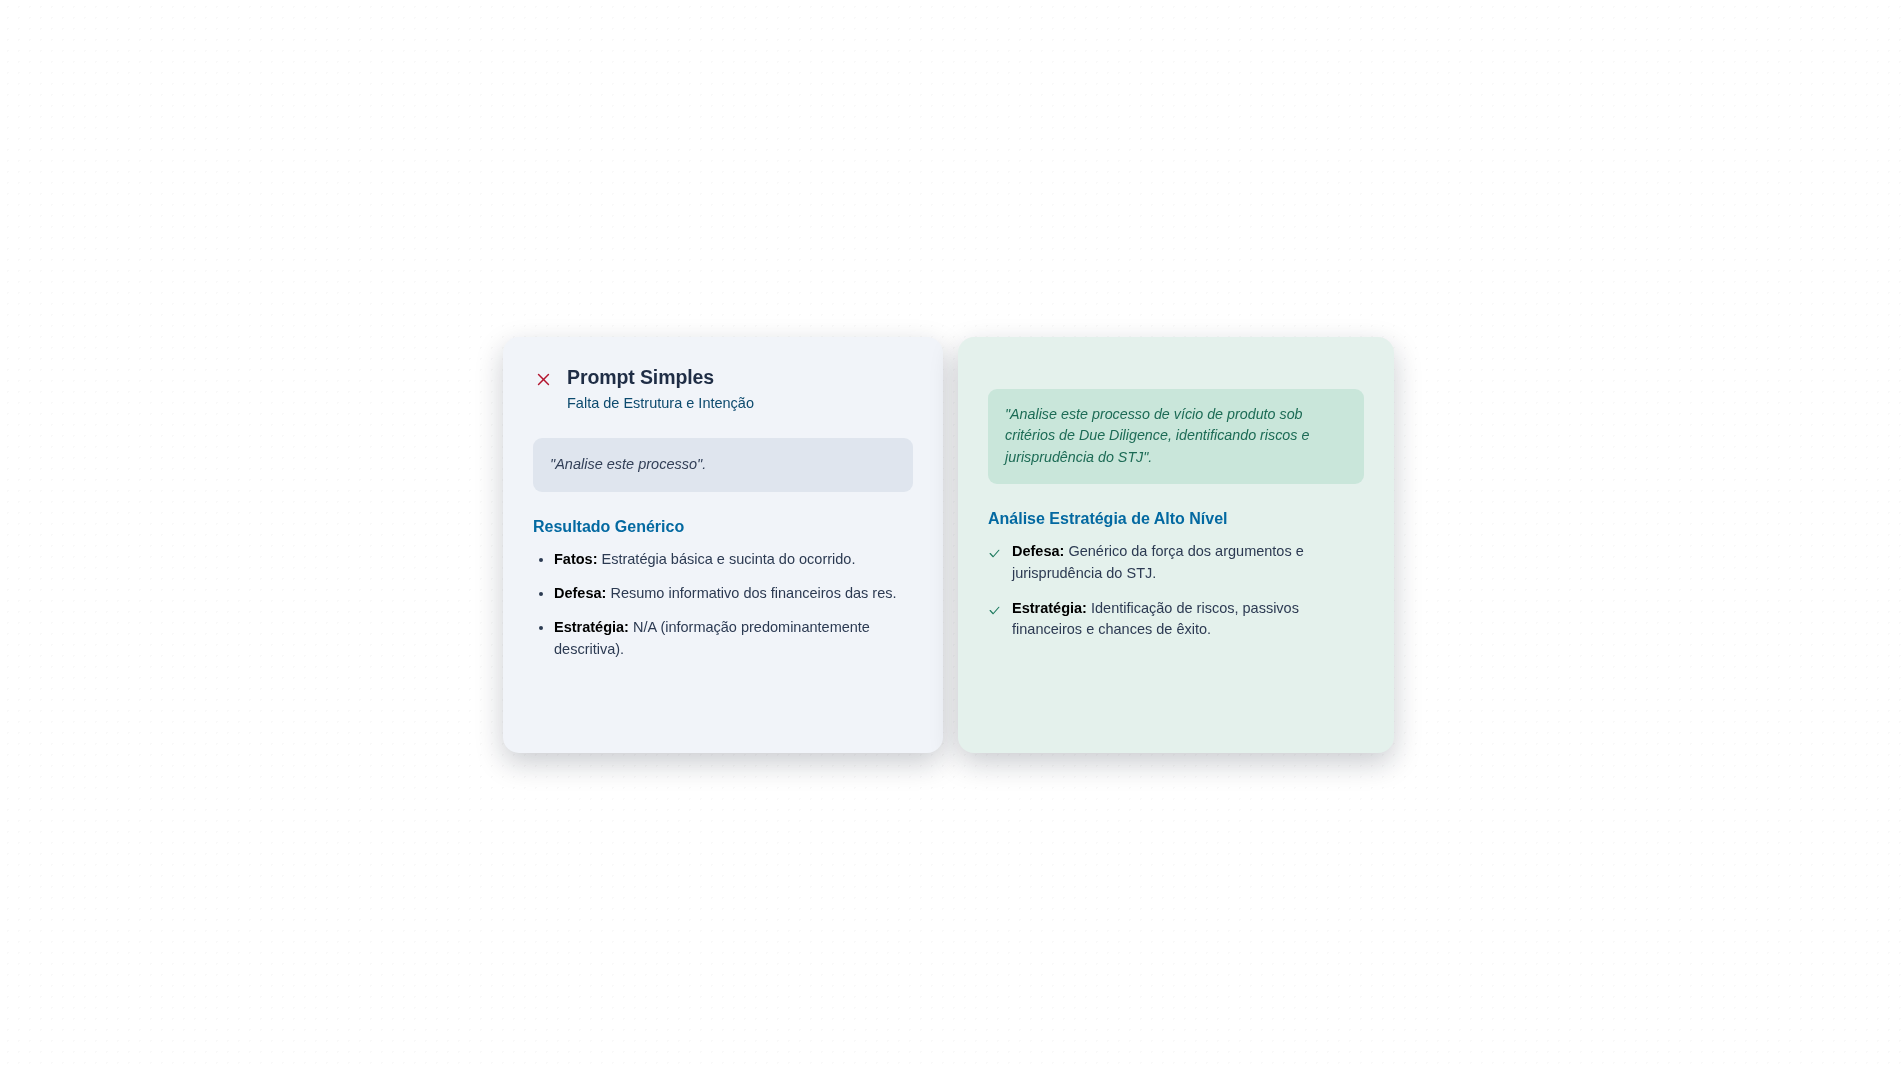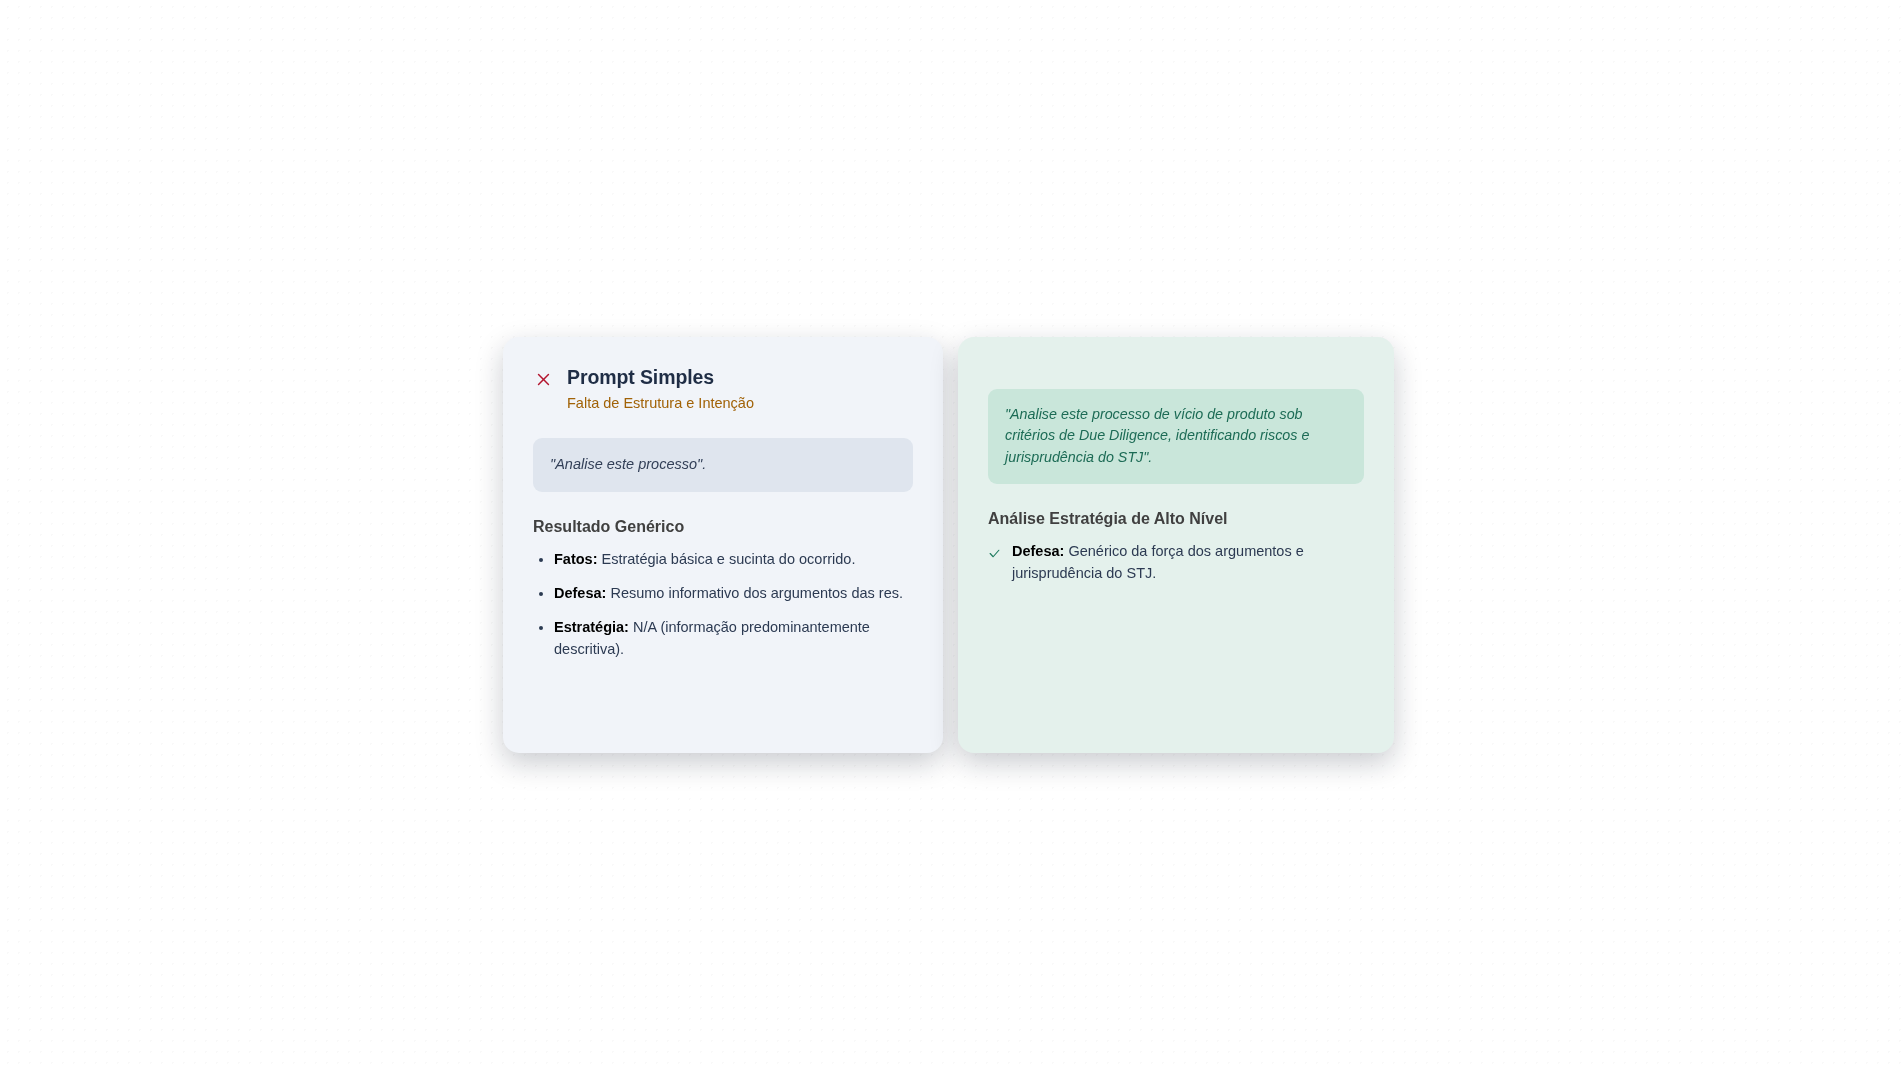--- a/index.html
+++ b/index.html
@@ -90,21 +90,21 @@
   .card-title {
     font-size: 19.5px;
     font-weight: bold;
     color: #1f2d45;
     letter-spacing: -0.1px;
     line-height: 1.25;
   }
 
   .card-subtitle {
     font-size: 14.5px;
-    color: #a16207;
+    color: #0c4a6e;
     margin-top: 5px;
     line-height: 1.35;
   }
 
   
   .quote {
     border-radius: 9px;
     margin-top: 24px;
     font-style: italic;
     line-height: 1.5;
@@ -120,21 +120,21 @@
   .quote-elaborate {
     background: #c9e6da;
     color: #1c6b55;
     font-size: 14.3px;
     padding: 15px 17px 16px 17px;
   }
 
   .section-title {
     font-size: 16px;
     font-weight: bold;
-    color: #404040;
+    color: #0369a1;
     margin-top: 26px;
   }
 
   ul.items {
     list-style: none;
     margin-top: 13px;
   }
 
   ul.items li {
     display: flex;
@@ -204,21 +204,21 @@
 
       <div class="section-title">Resultado Genérico</div>
 
       <ul class="items">
         <li>
           <span class="bullet-dot"></span>
           <span><span class="item-label">Fatos:</span><span> Estratégia básica e sucinta do ocorrido.</span></span>
         </li>
         <li>
           <span class="bullet-dot"></span>
-          <span><span class="item-label">Defesa:</span><span> Resumo informativo dos argumentos das res.</span></span>
+          <span><span class="item-label">Defesa:</span><span> Resumo informativo dos financeiros das res.</span></span>
         </li>
         <li>
           <span class="bullet-dot"></span>
           <span><span class="item-label">Estratégia:</span><span> N/A (informação predominantemente descritiva).</span></span>
         </li>
       </ul>
 
     </div>
 
     <div class="card card-elaborate">
@@ -230,20 +230,28 @@
 
       <ul class="items">
         <li>
           <span class="bullet-check">
             <svg width="13" height="13" viewBox="0 0 24 24" fill="none" stroke="#1c7a5e" stroke-width="2.1" stroke-linecap="round" stroke-linejoin="round">
               <polyline points="4,12 9.5,18 20,6"></polyline>
             </svg>
           </span>
           <span><span class="item-label">Defesa:</span><span> Genérico da força dos argumentos e jurisprudência do STJ.</span></span>
         </li>
+        <li>
+          <span class="bullet-check">
+            <svg width="13" height="13" viewBox="0 0 24 24" fill="none" stroke="#1c7a5e" stroke-width="2.1" stroke-linecap="round" stroke-linejoin="round">
+              <polyline points="4,12 9.5,18 20,6"></polyline>
+            </svg>
+          </span>
+          <span><span class="item-label">Estratégia:</span><span> Identificação de riscos, passivos financeiros e chances de êxito.</span></span>
+        </li>
       </ul>
 
     </div>
 
   </div>
 
   <div class="divider"></div>
 
 </div>
 

